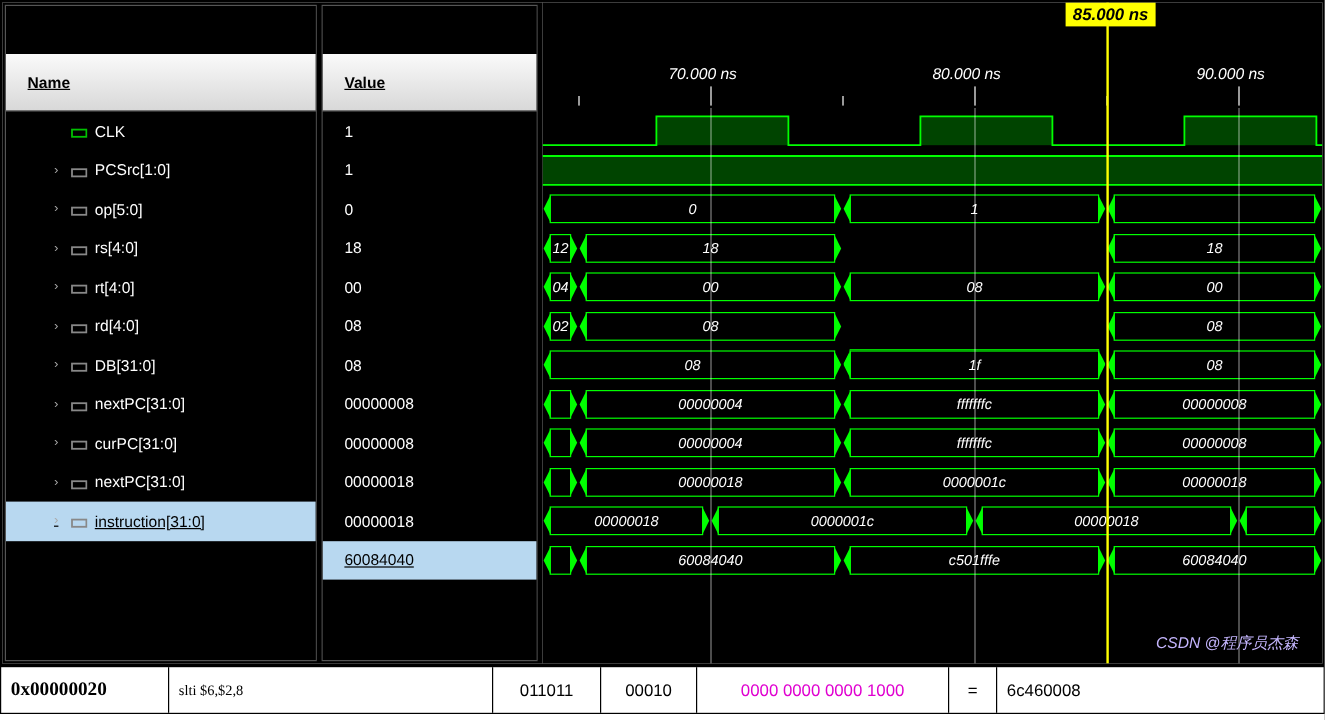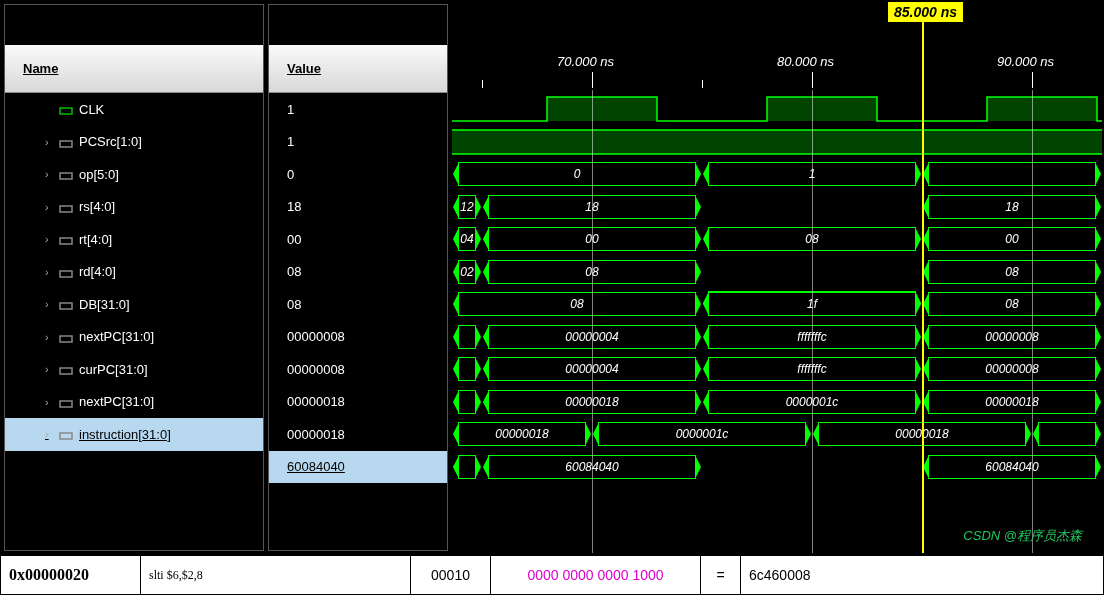--- a/index.html
+++ b/index.html
@@ -83,21 +83,21 @@
 .bus::before { left:-6px; border-right:6px solid #00ff00; }
 .bus::after { right:-6px; border-left:6px solid #00ff00; }
 
 .vgrid { position:absolute; top:88px; bottom:0; width:1px; background:rgba(255,255,255,0.5); z-index:1; }
 
 .bottom-table { display:flex; border:1px solid #000; height:40px; align-items:stretch; font-size:14px; }
 .btc { border-right:1px solid #000; display:flex; align-items:center; padding:0 8px; }
 .btc.bold { font-weight:bold; font-family:'Times New Roman',serif; font-size:16px; }
 .btc.magenta { color: #e000d0; }
 
-.watermark { position:absolute; right:20px; bottom:8px; color:#22c55e; font-size:13px; z-index:20; }
+.watermark { position:absolute; right:20px; bottom:8px; color:#c4b5fd; font-size:13px; z-index:20; }
 </style>
 </head>
 <body>
 
 <div class="container">
   <div class="top-area">
     <div class="left-panels">
       <div class="name-panel">
         <div class="black-strip"></div>
         <div class="panel-header">Name</div>
@@ -318,29 +318,31 @@
           </div>
           <div class="wave-row">
             <div class="bus" style="left: 6px; width: 128px;">00000018</div>
             <div class="bus" style="left: 146px; width: 208px;">0000001c</div>
             <div class="bus" style="left: 366px; width: 208px;">00000018</div>
             <div class="bus" style="left: 586px; width: 58px;"></div>
           </div>
           <div class="wave-row">
             <div class="bus" style="left: 6px; width: 18px;"></div>
             <div class="bus" style="left: 36px; width: 208px;">60084040</div>
+            <div class="bus" style="left: 256px; width: 208px;">c501fffe</div>
             <div class="bus" style="left: 476px; width: 168px;">60084040</div>
           </div>
         </div>
 
       <div class="watermark">CSDN @程序员杰森</div>
     </div>
   </div>
 
   <div class="bottom-table">
     <div class="btc bold" style="width:140px">0x00000020</div>
     <div class="btc" style="width:270px;font-family:'Times New Roman',serif;font-size:12px">slti    $6,$2,8</div>
+    <div class="btc" style="width:90px;justify-content:center">011011</div>
     <div class="btc" style="width:80px;justify-content:center">00010</div>
     <div class="btc magenta" style="width:210px;justify-content:center">0000 0000 0000 1000</div>
     <div class="btc" style="width:40px;justify-content:center">=</div>
     <div class="btc" style="flex:1;border-right:none">6c460008</div>
   </div>
 </div>
 
 </body></html>

